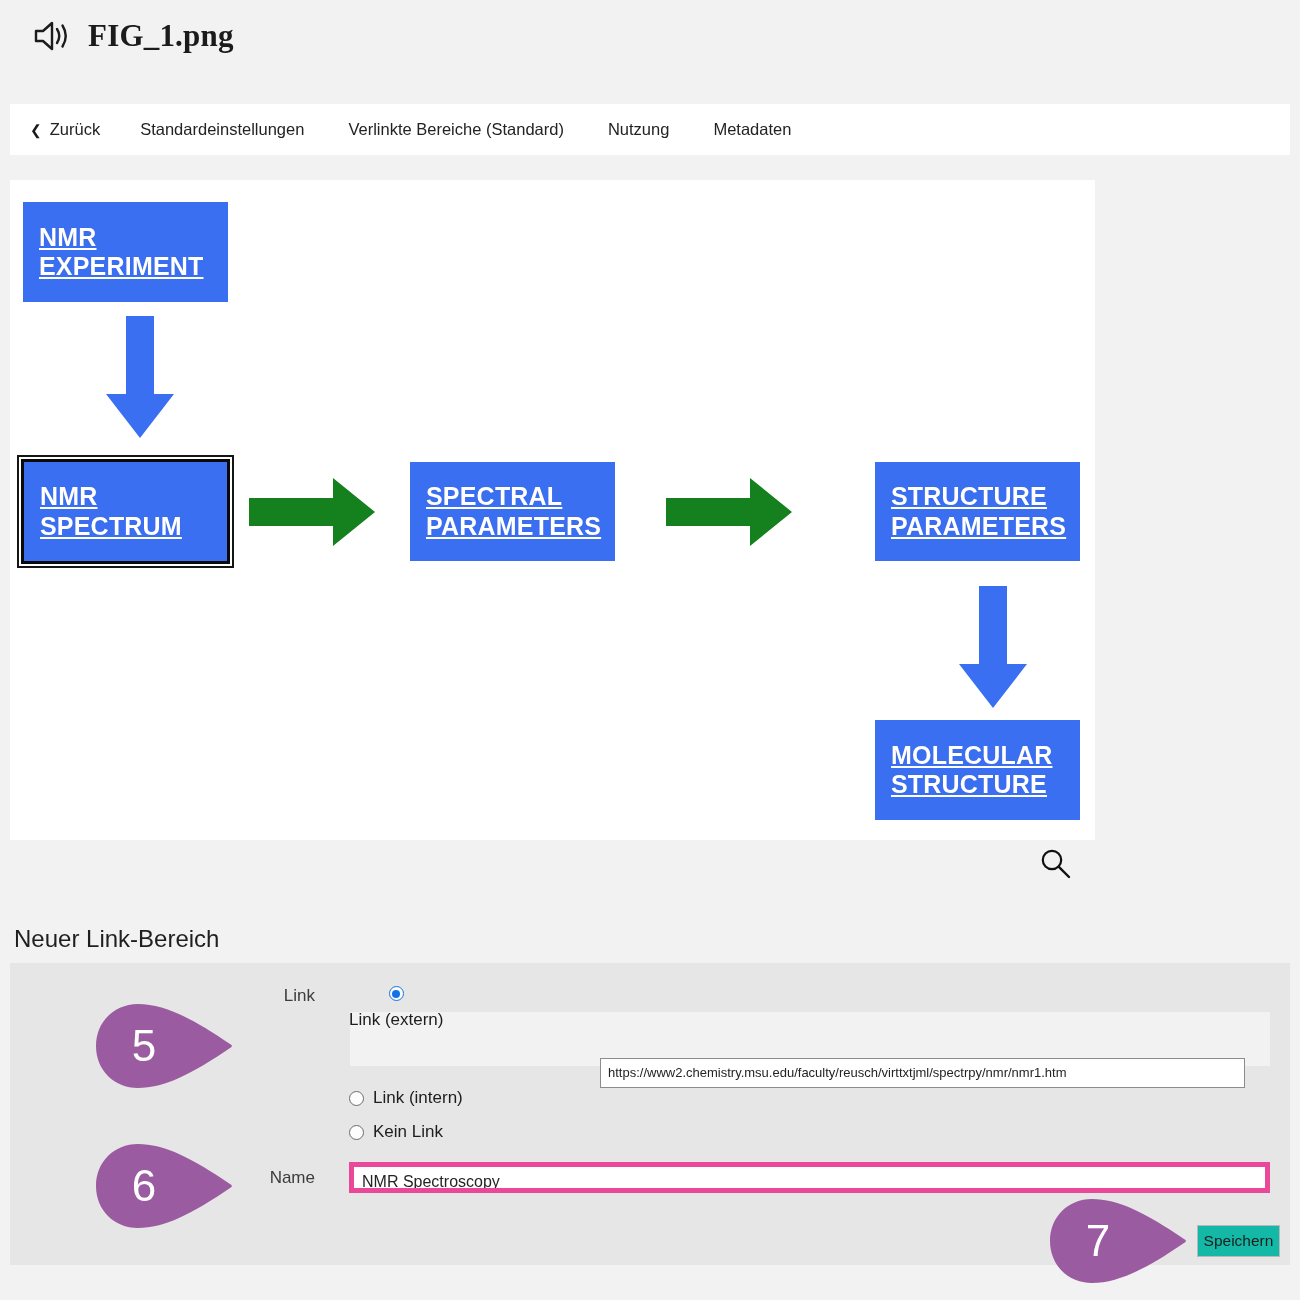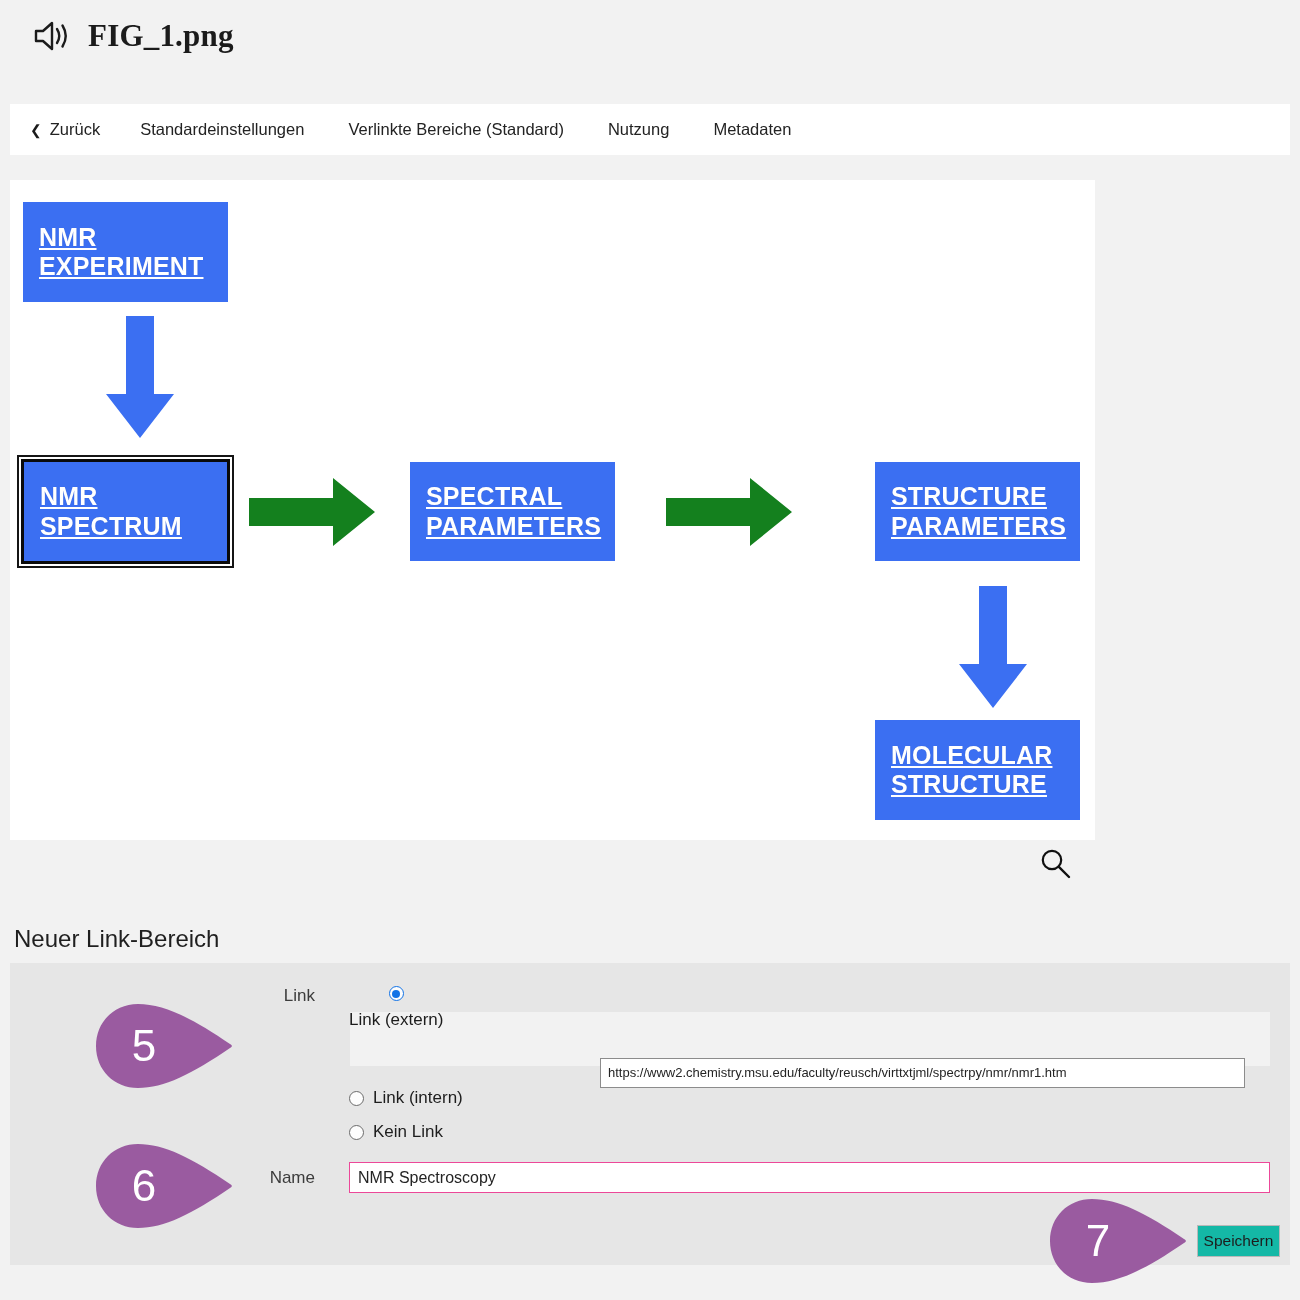--- a/index.html
+++ b/index.html
@@ -189,21 +189,21 @@
     white-space: nowrap;
     overflow: hidden;
     font-family: "Liberation Sans", sans-serif;
     margin-top: 41px;
   }
   .name-input {
     position: absolute;
     left: 349px; top: 1162px;
     width: 921px; height: 31px;
     background: #ffffff;
-    border: 1px solid #ec4899;
+    border: 5px solid #ec4899;
     box-sizing: border-box;
     font-size: 16px;
     color: #242424;
     padding: 0 8px;
     line-height: 29px;
     white-space: nowrap;
     overflow: hidden;
     font-family: "Liberation Sans", sans-serif;
   }
   .save-button {

